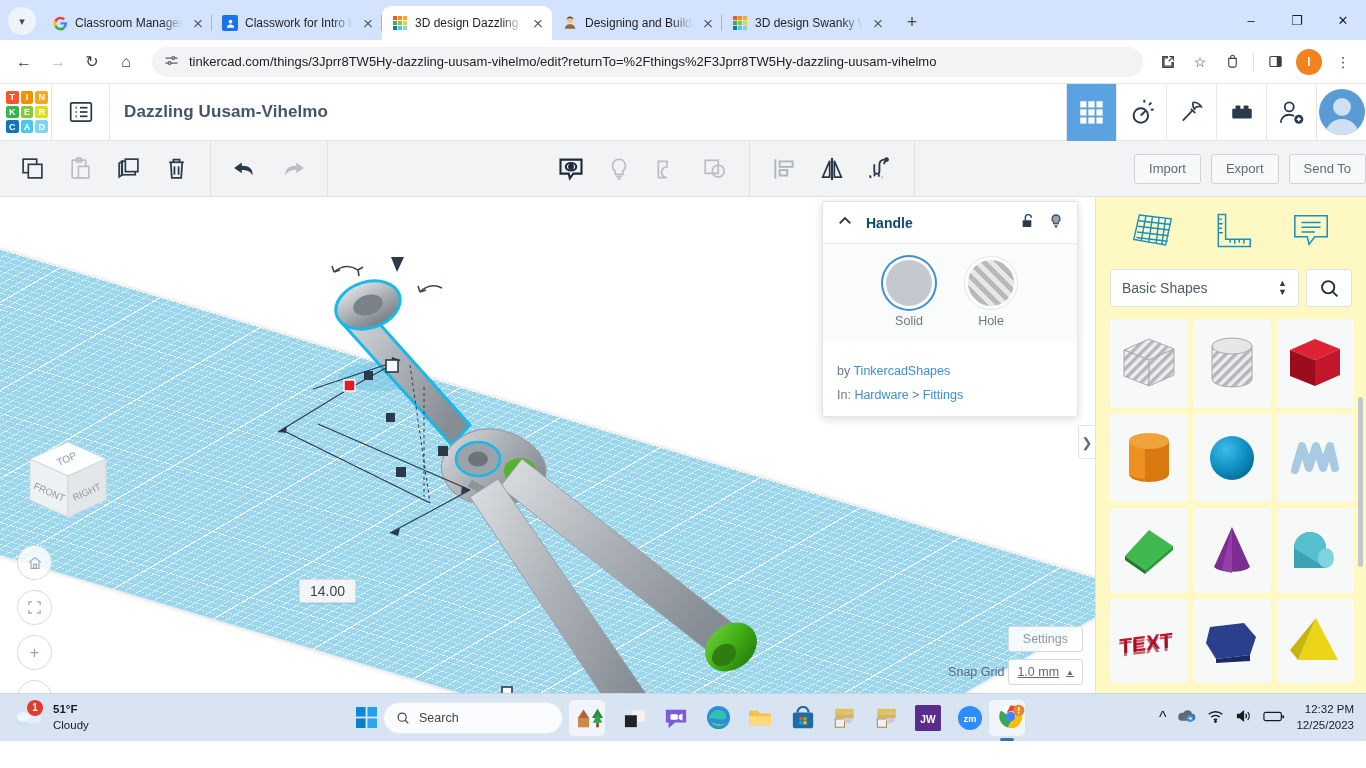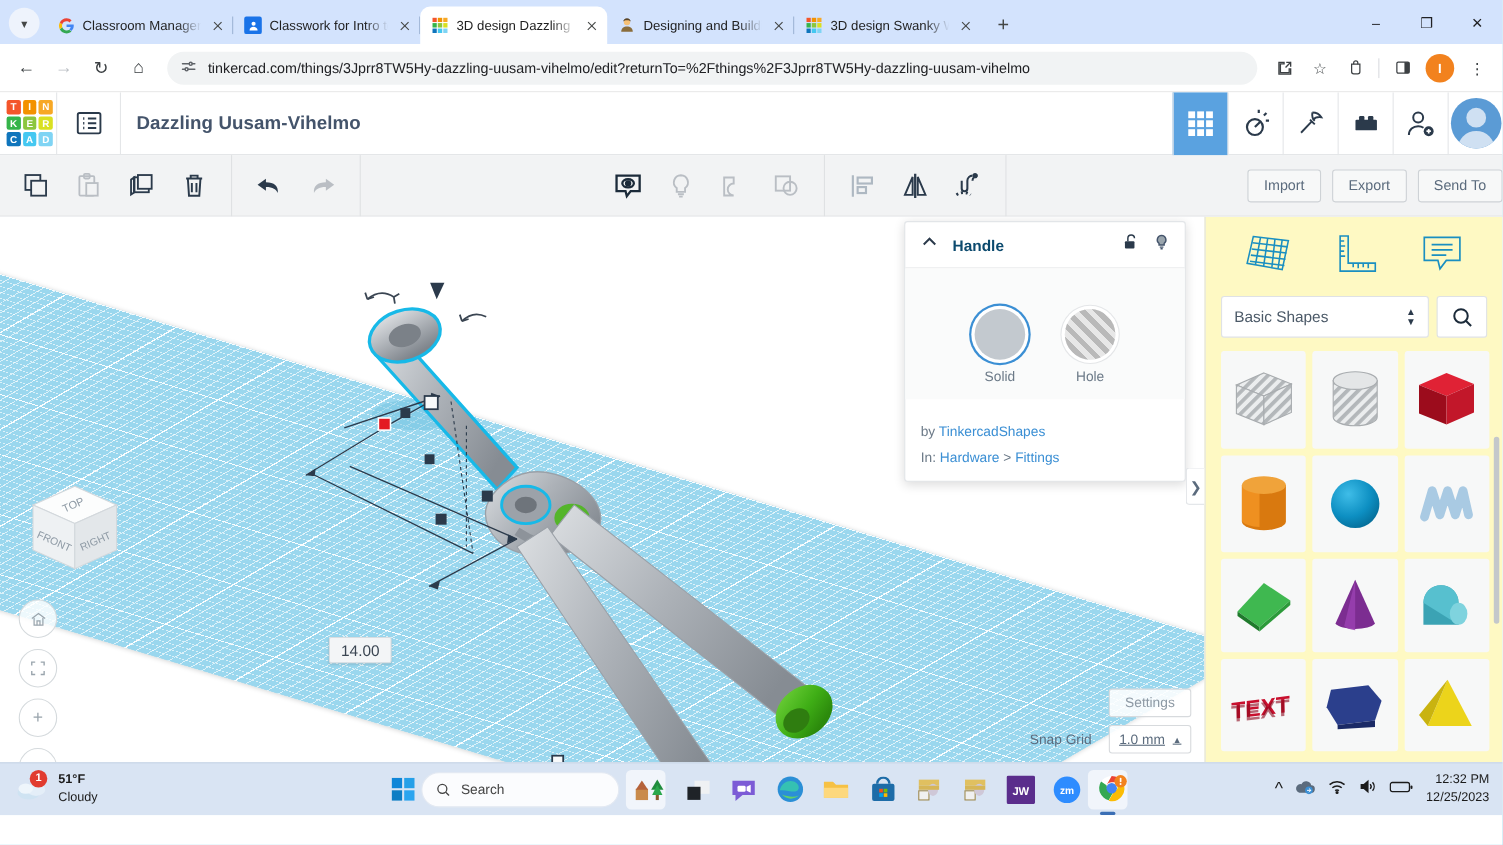--- a/index.html
+++ b/index.html
@@ -193,42 +193,42 @@
   
   .canvas-bottom {
     position: absolute; right: 12px; bottom: 8px;
     display: flex; flex-direction: column; align-items: flex-end; gap: 7px;
   }
   .settings-btn {
     height: 26px; padding: 0 14px; border: 1px solid #d7dadd; border-radius: 3px;
     background: rgba(255,255,255,.88); color: #8d99a4; font-size: 12.5px;
     display: flex; align-items: center;
   }
-  .snapgrid { display: flex; align-items: center; gap: 16px; font-size: 12.5px; color: #5b6b7d; }
+  .snapgrid { display: flex; align-items: center; gap: 4px; font-size: 12.5px; color: #5b6b7d; }
   .snap-select {
     height: 26px; padding: 0 8px; border: 1px solid #d7dadd; border-radius: 3px;
     background: rgba(255,255,255,.9); display: flex; align-items: center; gap: 7px;
     color: #5b6b7d;
     text-decoration: underline;
   }
 
   
   .inspector {
     position: absolute; left: 822px; top: 4px; width: 256px;
     background: #fff; border: 1px solid #e2e5e8; border-radius: 3px;
     box-shadow: 0 2px 10px rgba(0,0,0,.14); z-index: 40;
   }
   .insp-head {
     height: 42px; display: flex; align-items: center; padding: 0 13px; gap: 12px;
     border-bottom: 1px solid #e8eaec;
   }
   .insp-title { font-size: 14px; font-weight: bold; color: #0c4a6e; flex: 1; }
   .insp-body { padding: 16px 0 14px; background: #fafbfb; }
   .swatch-row { display: flex; justify-content: center; gap: 36px; }
-  .swatch { display: flex; flex-direction: column; align-items: center; gap: 8px; margin-top: 21px; }
+  .swatch { display: flex; flex-direction: column; align-items: center; gap: 8px; }
   .swatch .disc { width: 46px; height: 46px; border-radius: 50%; }
   .swatch.solid .disc {
     background: #c3c9cf; box-shadow: 0 0 0 3px #fff, 0 0 0 5px #3b8fd4;
   }
   .swatch.hole .disc {
     background: repeating-linear-gradient(45deg, #b9b9b9 0 5px, #e7e7e7 5px 10px);
     box-shadow: 0 0 0 3px #fff, 0 0 0 4px #e4e6e8;
   }
   .swatch .lbl { font-size: 12.5px; color: #6c7a88; }
   .insp-desc { padding: 12px 14px 14px; }

